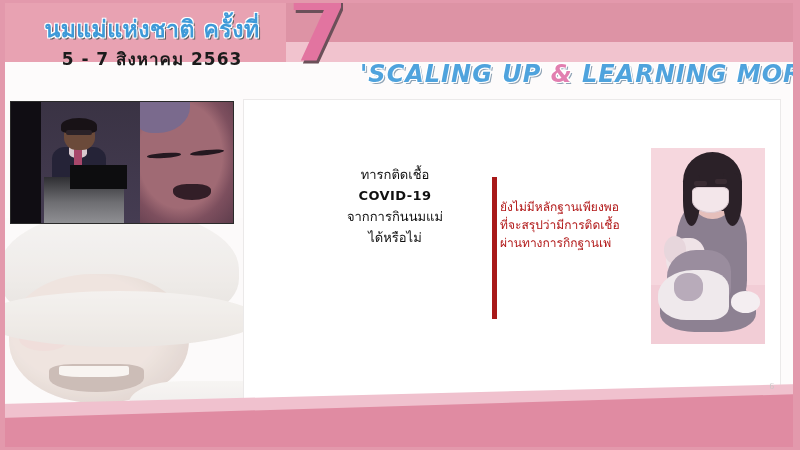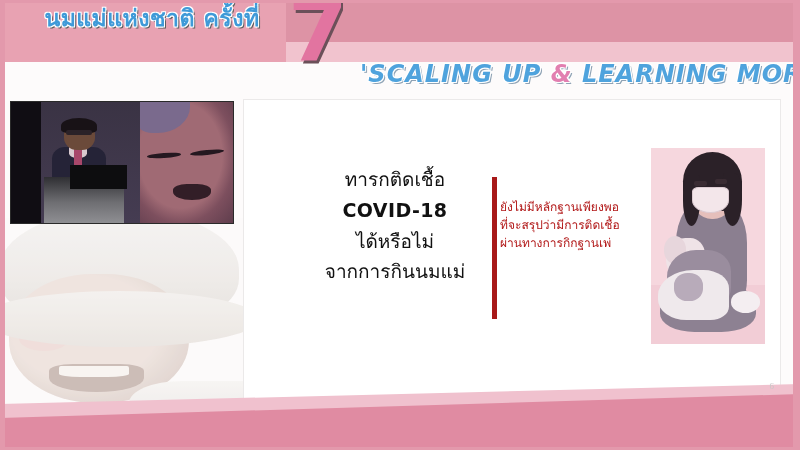--- a/index.html
+++ b/index.html
@@ -51,21 +51,21 @@
     font-weight: bold;
     color: #3f9ad8;
     letter-spacing: 0.5px;
     line-height: 1.05;
     text-shadow:
       -1px -1px 0 #ffffff,  1px -1px 0 #ffffff,
       -1px  1px 0 #ffffff,  1px  1px 0 #ffffff,
        2px  2px 0 #5d5d5d;
   }
   .title-1 { font-size: 23px; }
-  .title-2 { font-size: 23px; margin-top: 4px; }
+  .title-2 { font-size: 23px; margin-top: 15px; }
   .title-date {
     font-family: "DejaVu Sans", sans-serif;
     font-weight: bold; font-size: 17px; color: #1b1b1b;
     margin-top: 4px; letter-spacing: 1px;
   }
 
   
   .big-seven {
     position: absolute; left: 288px; top: -12px;
     font-family: "DejaVu Sans", sans-serif;
@@ -203,21 +203,21 @@
   .baby-wm .veil { position:absolute; inset:0; background: rgba(253,251,251,0.42); }
 
   
   .bottom-band { position:absolute; left:0; bottom:0; width:800px; height:72px; z-index:20; }
 
   
   .q-text {
     position: absolute; left: 306px; top: 164px; width: 178px;
     text-align: center; z-index: 14;
     font-family: "DejaVu Sans", sans-serif;
-    font-size: 19px; color: #111111; line-height: 1.62;
+    font-size: 13px; color: #111111; line-height: 1.62;
   }
   .q-text div { white-space: nowrap; }
   .q-covid { font-weight: bold; letter-spacing: 0.4px; }
 
   .divider-bar {
     position: absolute; left: 492px; top: 177px;
     width: 5px; height: 142px; background: #a81919; z-index: 14;
   }
 
   .a-text {
@@ -304,20 +304,21 @@
 
 <div id="slide">
 
   <div class="hdr-band-dark"></div>
   <div class="hdr-band-light"></div>
   <div class="hdr-band-dark2"></div>
   <div class="hdr-white-wedge"></div>
 
   <div class="title-block">
     <div class="title-line title-2">นมแม่แห่งชาติ ครั้งที่</div>
+    <div class="title-date">5 - 7 สิงหาคม 2563</div>
   </div>
 
   <div class="big-seven">7</div>
 
   <div class="tagline"><span>'SCALING UP </span><span class="amp">&amp;</span><span> LEARNING MORE'</span></div>
 
 
   <div class="content-card"></div>
 
   <div class="baby-wm">
@@ -328,23 +329,23 @@
     <div class="cheek"></div>
     <div class="mouth"></div>
     <div class="teeth"></div>
     <div class="brim"></div>
     <div class="collar"></div>
     <div class="veil"></div>
   </div>
 
   <div class="q-text">
     <div>ทารกติดเชื้อ</div>
-    <div class="q-covid">COVID-18</div>
+    <div class="q-covid">COVID-19</div>
+    <div>จากการกินนมแม่</div>
     <div>ได้หรือไม่</div>
-    <div>จากการกินนมแม่</div>
   </div>
 
   <div class="divider-bar"></div>
 
   <div class="illus">
     <div class="floor"></div>
     <div class="legs"></div>
     <div class="body"></div>
     <div class="baby"></div>
     <div class="babyhead"></div>

